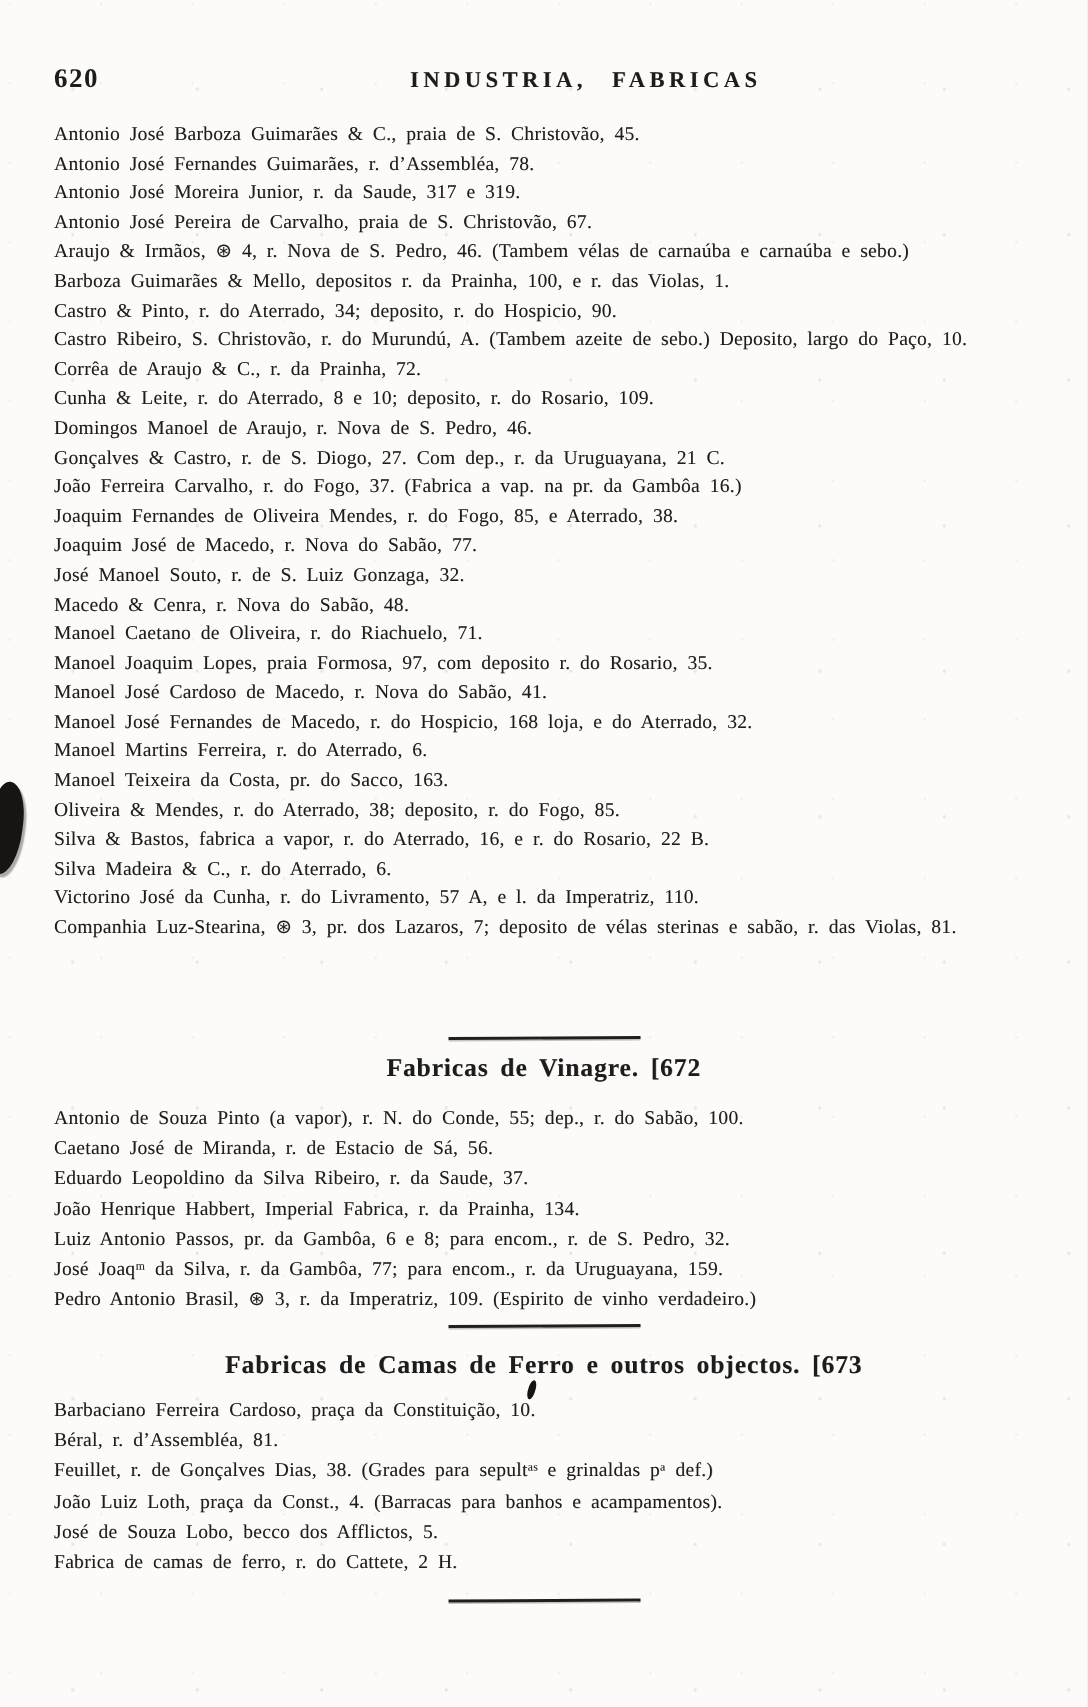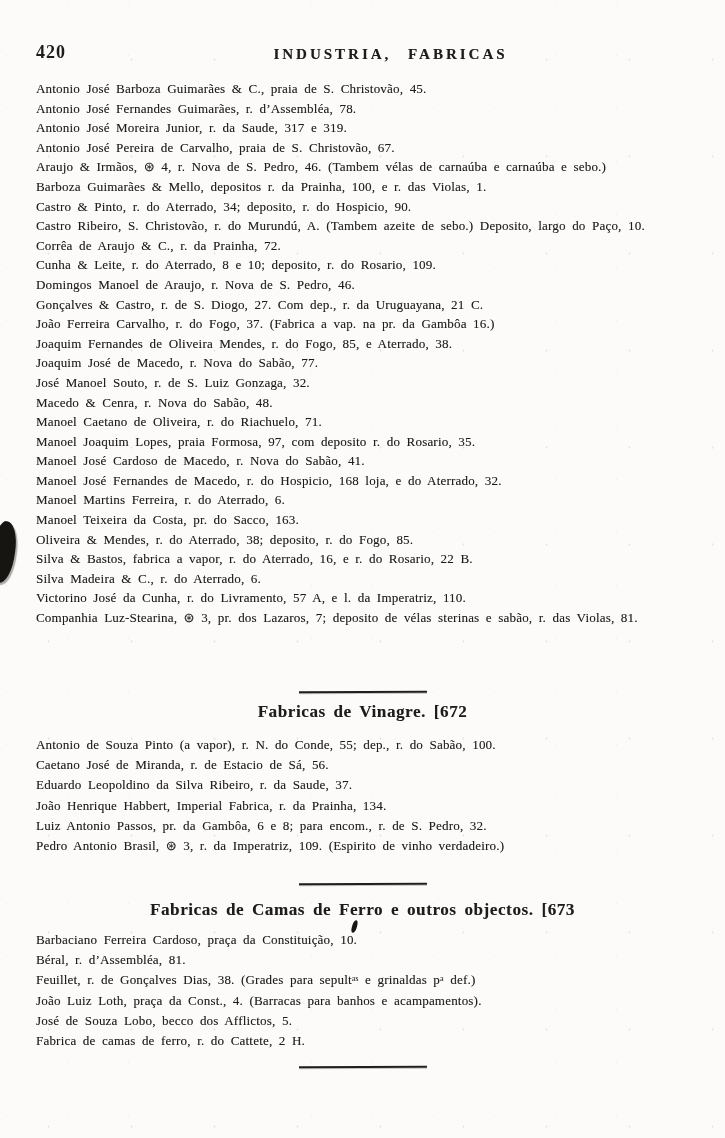--- a/index.html
+++ b/index.html
@@ -75,21 +75,21 @@
     position:absolute;left:352px;top:920px;
     width:5px;height:13px;background:#141414;
     border-radius:60% 40% 60% 40%;transform:rotate(12deg);
   }
 </style>
 </head>
 <body>
 
 <div class="page">
 
-  <span class="hdr-num">420</span>
+  <span class="hdr-num">620</span>
 
   <div class="hdr-title">INDUSTRIA, FABRICAS</div>
 
   <ul class="entries main">
       <li>Antonio José Barboza Guimarães &amp; C., praia de S. Christovão, 45.</li>
       <li>Antonio José Fernandes Guimarães, r. d’Assembléa, 78.</li>
       <li>Antonio José Moreira Junior, r. da Saude, 317 e 319.</li>
       <li>Antonio José Pereira de Carvalho, praia de S. Christovão, 67.</li>
       <li>Araujo &amp; Irmãos, ⊛ 4, r. Nova de S. Pedro, 46. (Tambem vélas de carnaúba e carnaúba e sebo.)</li>
       <li>Barboza Guimarães &amp; Mello, depositos r. da Prainha, 100, e r. das Violas, 1.</li>
@@ -122,20 +122,21 @@
   <div class="rule rule-1"></div>
 
   <div class="sec-heading heading-1">Fabricas de Vinagre. [672</div>
 
   <ul class="entries vinagre">
       <li>Antonio de Souza Pinto (a vapor), r. N. do Conde, 55; dep., r. do Sabão, 100.</li>
       <li>Caetano José de Miranda, r. de Estacio de Sá, 56.</li>
       <li>Eduardo Leopoldino da Silva Ribeiro, r. da Saude, 37.</li>
       <li>João Henrique Habbert, Imperial Fabrica, r. da Prainha, 134.</li>
       <li>Luiz Antonio Passos, pr. da Gambôa, 6 e 8; para encom., r. de S. Pedro, 32.</li>
+      <li>José Joaqᵐ da Silva, r. da Gambôa, 77; para encom., r. da Uruguayana, 159.</li>
       <li>Pedro Antonio Brasil, ⊛ 3, r. da Imperatriz, 109. (Espirito de vinho verdadeiro.)</li>
     </ul>
 
   <div class="rule rule-2"></div>
 
   <div class="sec-heading heading-2">Fabricas de Camas de Ferro e outros objectos. [673</div>
 
   <div class="ink-mark"></div>
 
   <ul class="entries camas">

